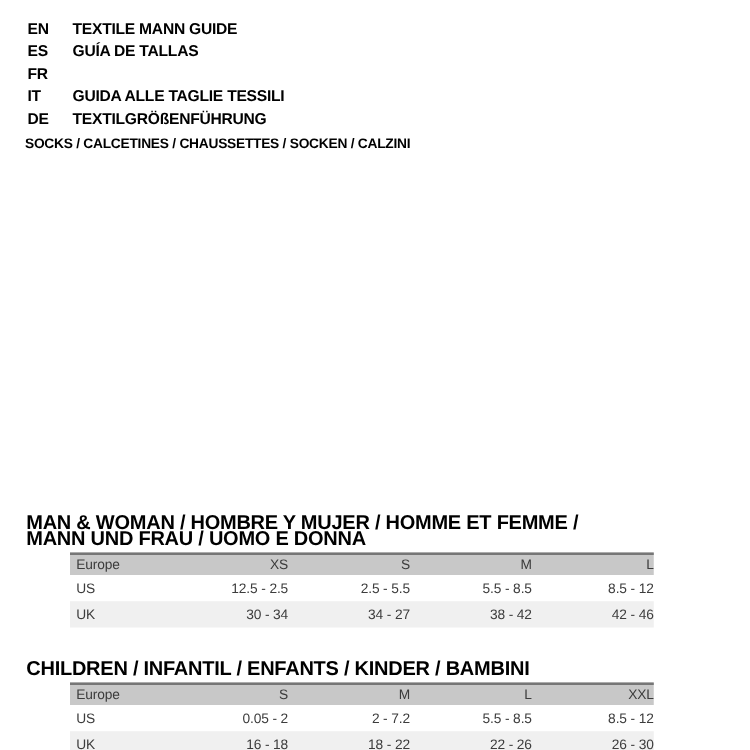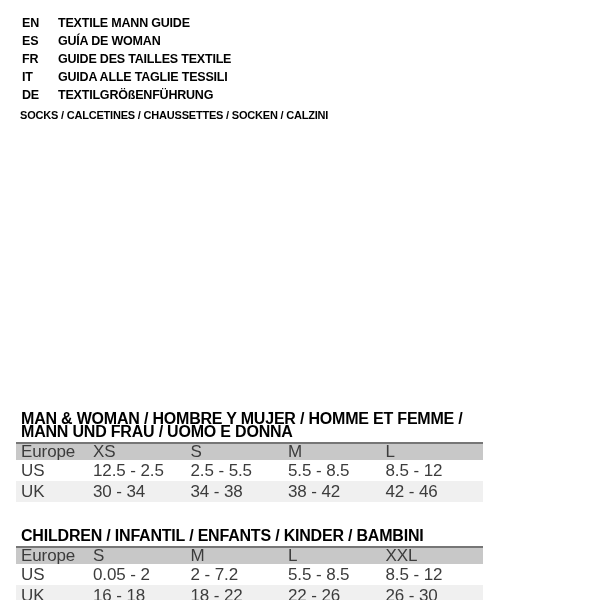--- a/index.html
+++ b/index.html
@@ -26,50 +26,50 @@
   .socks { position:absolute; left:398px; top:5px; }
 
   
   #tables { position:absolute; left:16px; top:412px; width:467px; }
   .size-table + .size-table { margin-top:27px; }
   .table-title {
     margin:0 0 4px 5px; font-size:16px; line-height:13px;
     font-weight:700; letter-spacing:-0.2px; color:var(--heading-text,#000);
   }
   .tbl {
-    width:100%; font-size:17px; letter-spacing:-0.1px;
+    width:100%; font-size:11px; letter-spacing:-0.1px;
     color:var(--table-text,#3c3c3c);
+    margin-left:40px;
   }
   .trow { display:flex; align-items:center; height:21px; background:#fff; }
   .trow.alt { background:var(--alt-row-bg,#f0f0f0); }
   .trow.thead {
     height:16px;
     background:var(--header-bg,#c8c8c8);
     border-top:2px solid var(--header-border,#767676);
   }
-  .tcell { flex:1; text-align:left; }
+  .tcell { flex:1; text-align:right; }
   .tcell.region { flex:0 0 72px; text-align:left; padding-left:5px; }
 </style>
 </head>
 <body>
 
 <div class="canvas">
 
   <div class="lang-list" id="lang-list">
       <div class="lang-row">
         <span class="lang-code">EN</span>
         <span class="lang-label">TEXTILE MANN GUIDE</span>
       </div>
       <div class="lang-row">
         <span class="lang-code">ES</span>
-        <span class="lang-label">GUÍA DE WOMAN</span>
+        <span class="lang-label">GUÍA DE TALLAS</span>
       </div>
       <div class="lang-row">
         <span class="lang-code">FR</span>
-        <span class="lang-label">GUIDE DES TAILLES TEXTILE</span>
       </div>
       <div class="lang-row">
         <span class="lang-code">IT</span>
         <span class="lang-label">GUIDA ALLE TAGLIE TESSILI</span>
       </div>
       <div class="lang-row">
         <span class="lang-code">DE</span>
         <span class="lang-label">TEXTILGRÖßENFÜHRUNG</span>
       </div>
     </div>
@@ -94,21 +94,21 @@
           <div class="trow">
             <div class="tcell region">US</div>
             <div class="tcell">12.5 - 2.5</div>
             <div class="tcell">2.5 - 5.5</div>
             <div class="tcell">5.5 - 8.5</div>
             <div class="tcell">8.5 - 12</div>
           </div>
           <div class="trow alt">
             <div class="tcell region">UK</div>
             <div class="tcell">30 - 34</div>
-            <div class="tcell">34 - 38</div>
+            <div class="tcell">34 - 27</div>
             <div class="tcell">38 - 42</div>
             <div class="tcell">42 - 46</div>
           </div>
         </div>
       </section>
       <section class="size-table">
         <h2 class="table-title">CHILDREN / INFANTIL / ENFANTS / KINDER / BAMBINI</h2>
         <div class="tbl">
           <div class="trow thead">
             <div class="tcell region">Europe</div>

